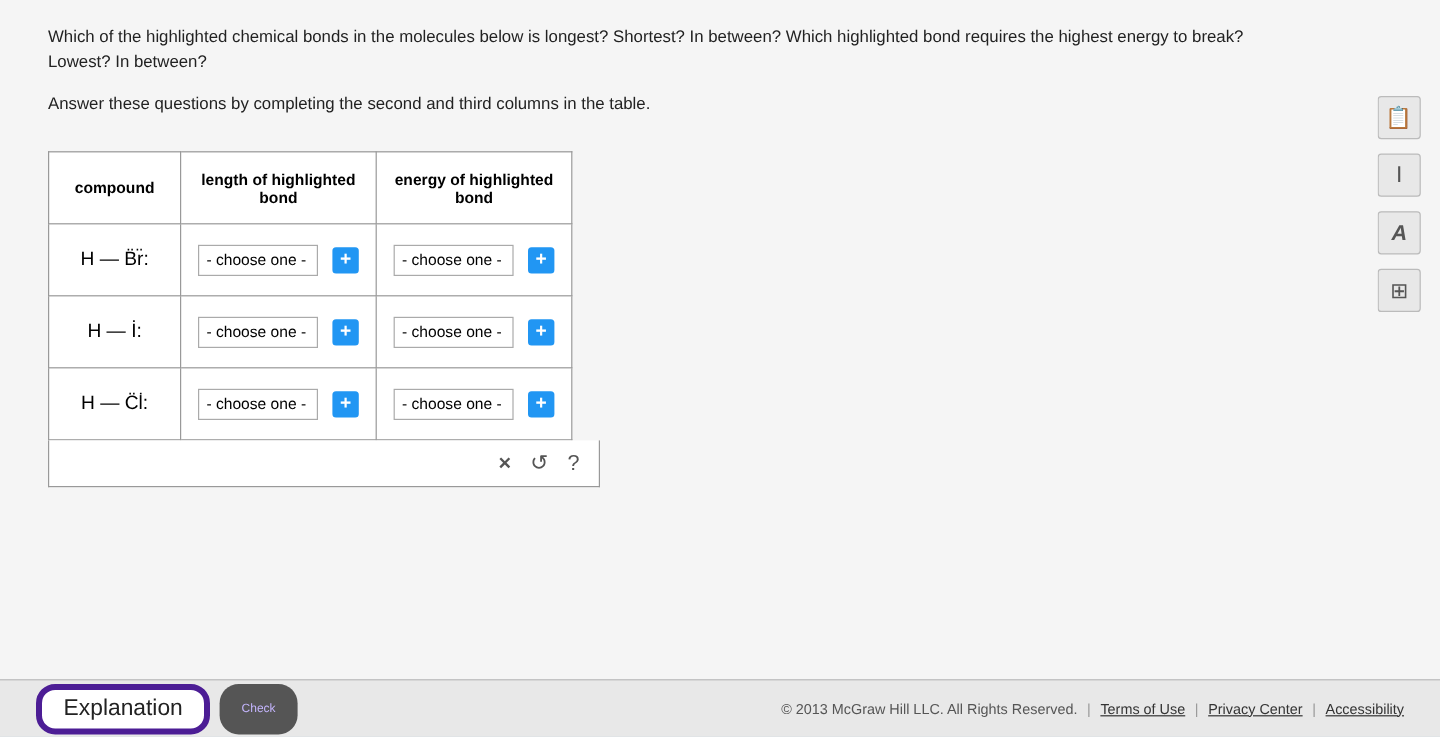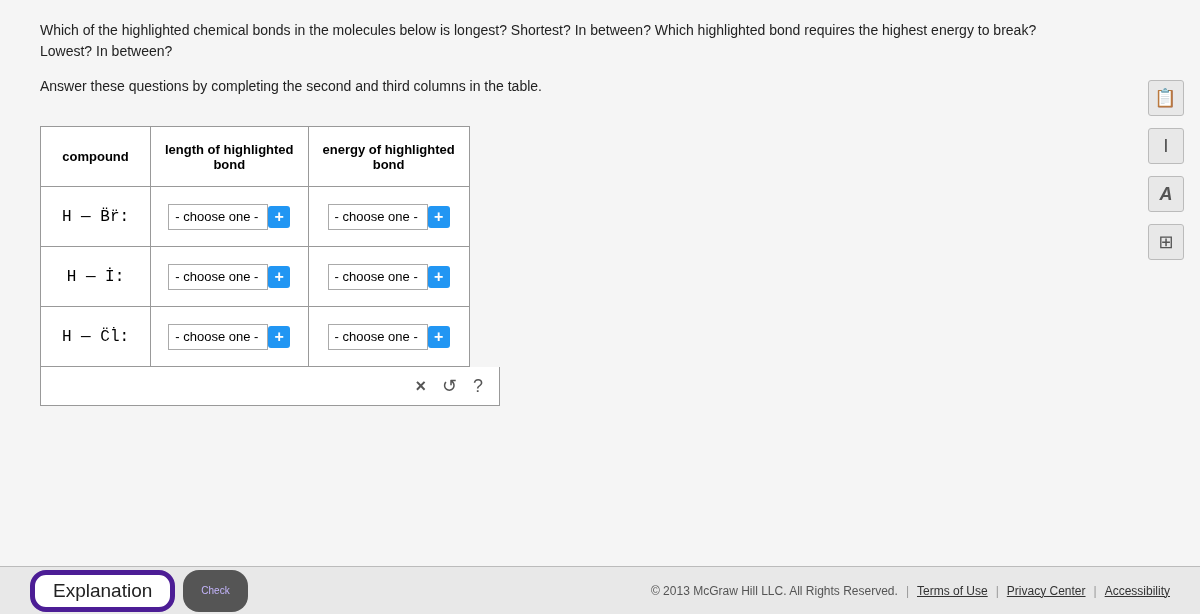--- a/index.html
+++ b/index.html
@@ -56,29 +56,28 @@
       font-size: 16px;
       font-weight: normal;
       padding: 12px 16px;
       min-width: 110px;
     }
     .molecule {
       display: flex;
       align-items: center;
       justify-content: center;
       font-size: 16px;
-      font-family: Liberation Mono, monospace;
     }
     .bond-cell {
       min-width: 130px;
     }
     .dropdown-wrapper {
       display: flex;
       align-items: center;
-      gap: 0;
+      gap: 12px;
       justify-content: center;
     }
     .dropdown-select {
       border: 1px solid #aaa;
       background: #fff;
       font-size: 13px;
       padding: 3px 6px;
       height: 26px;
       min-width: 100px;
       appearance: none;

